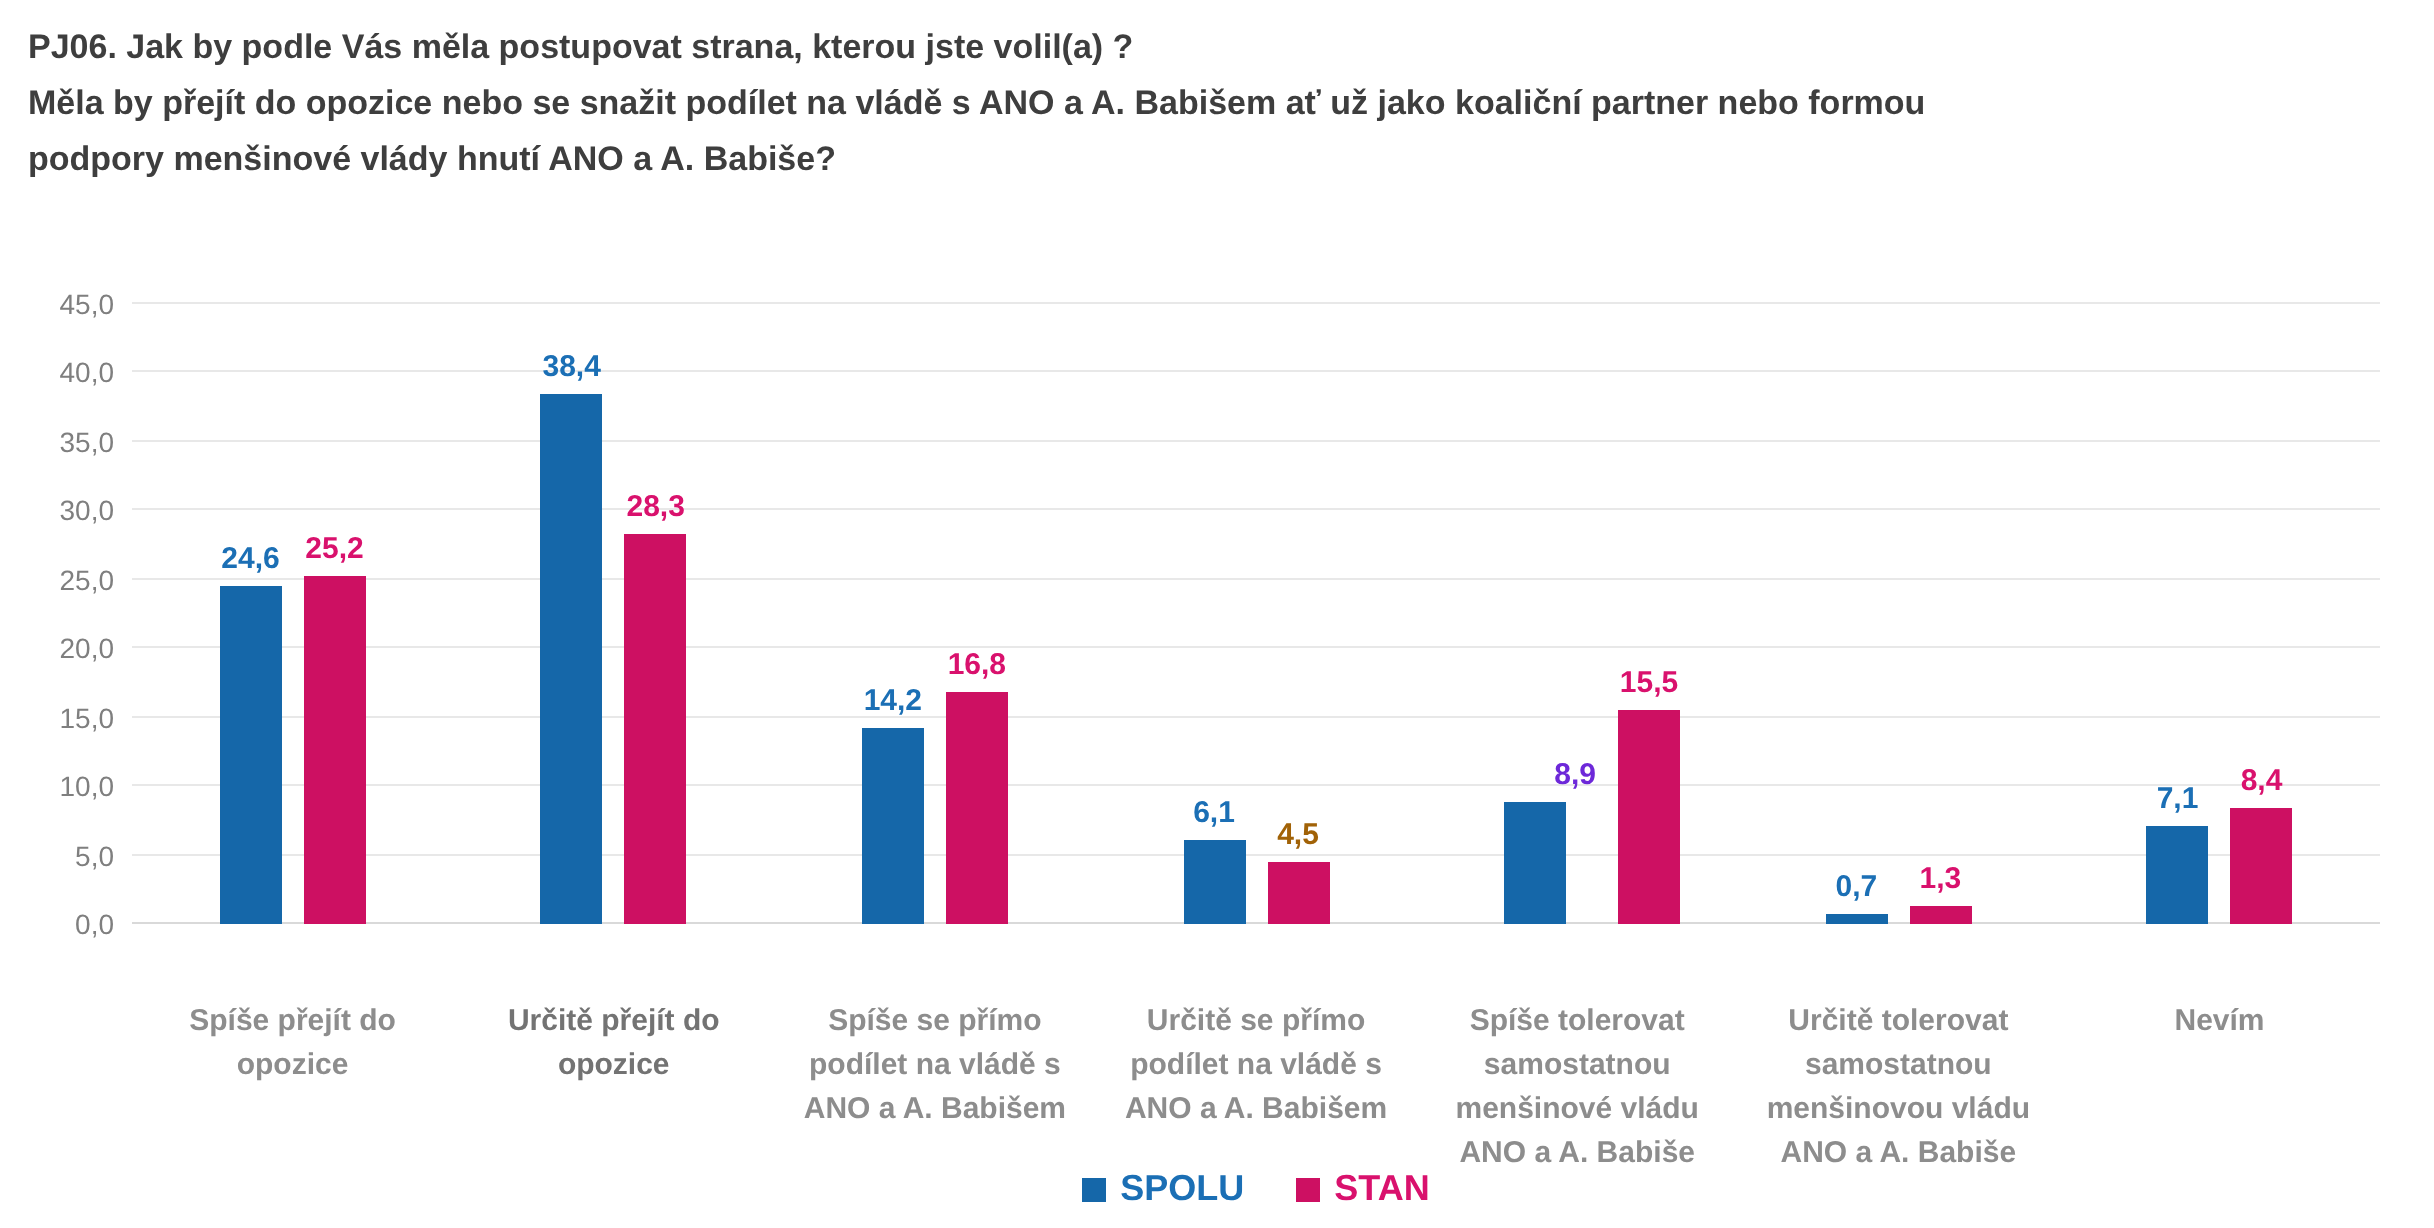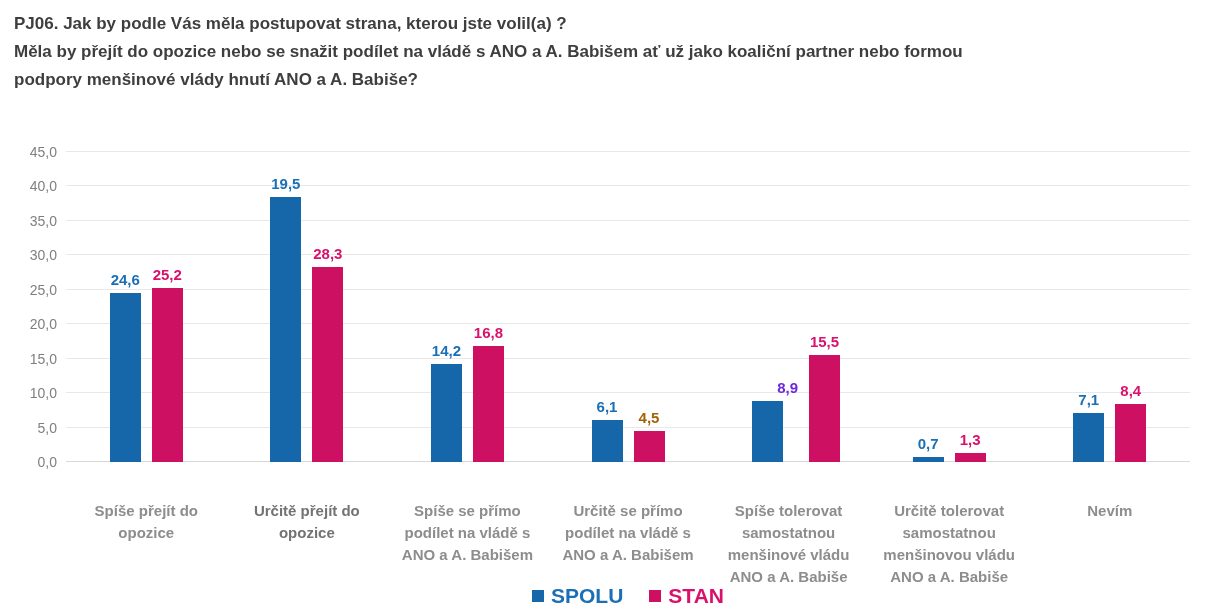--- a/index.html
+++ b/index.html
@@ -104,21 +104,21 @@
     width: 1124px;
     display: flex;
     justify-content: center;
     align-items: center;
     gap: 26px;
   }
   .legend-item {
     display: flex;
     align-items: center;
     gap: 7px;
-    font-size: 21px;
+    font-size: 18px;
     font-weight: 700;
   }
   .legend-swatch {
     width: 12px;
     height: 12px;
     display: inline-block;
   }
 </style>
 </head>
 <body>
@@ -158,21 +158,21 @@
             <div class="bar-value-label" style="color: rgb(27, 111, 181);">24,6</div>
             <div class="bar" style="height: 54.6667%; background: rgb(21, 103, 169);"></div>
           </div>
           <div class="bar-col">
             <div class="bar-value-label" style="color: rgb(217, 17, 109); margin-top: 44px;">25,2</div>
             <div class="bar" style="height: 56%; background: rgb(205, 16, 98);"></div>
           </div>
         </div>
         <div class="bar-group">
           <div class="bar-col">
-            <div class="bar-value-label" style="color: rgb(27, 111, 181);">19,5</div>
+            <div class="bar-value-label" style="color: rgb(27, 111, 181);">38,4</div>
             <div class="bar" style="height: 85.3333%; background: rgb(21, 103, 169);"></div>
           </div>
           <div class="bar-col">
             <div class="bar-value-label" style="color: rgb(217, 17, 109);">28,3</div>
             <div class="bar" style="height: 62.8889%; background: rgb(205, 16, 98);"></div>
           </div>
         </div>
         <div class="bar-group">
           <div class="bar-col">
             <div class="bar-value-label" style="color: rgb(27, 111, 181);">14,2</div>

